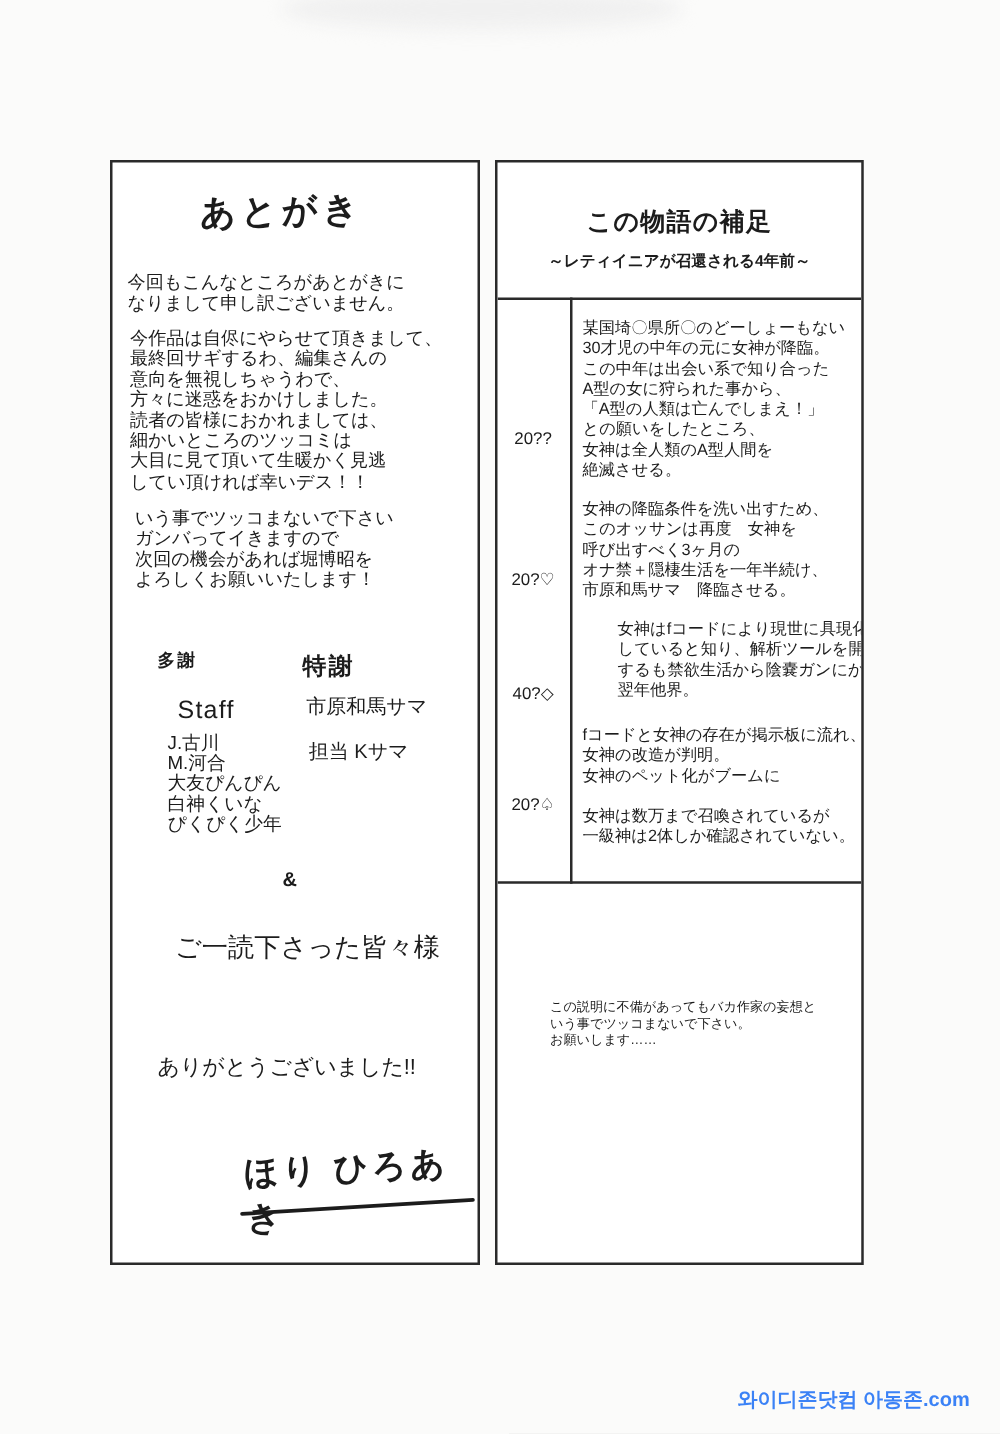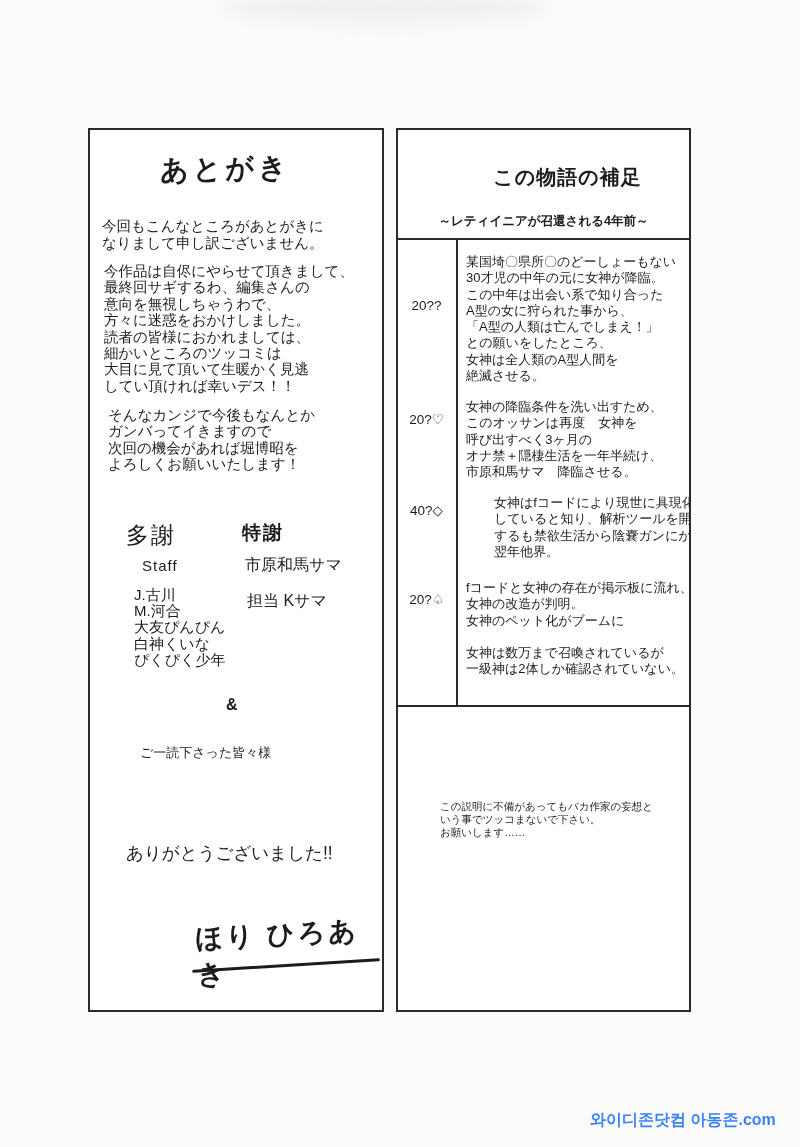--- a/index.html
+++ b/index.html
@@ -19,42 +19,42 @@
   #right-panel { left:396px; top:128px; width:291px; height:880px; }
 
   .jp { white-space:pre; }
 
   
   .lp-title { left:70px; top:20px; font-size:28px; font-weight:600; letter-spacing:4px;
               transform:rotate(-1.5deg); }
   .lp-intro { left:12px; top:88px;  font-size:14.5px; line-height:16.5px; }
   .lp-body  { left:14px; top:133px; font-size:14.5px; line-height:16.4px; }
   .lp-outro { left:18px; top:277px; font-size:14.5px; line-height:16.4px; }
-  .credits-h1 { left:36px;  top:390px; font-size:23px; font-weight:normal; letter-spacing:2px; }
+  .credits-h1 { left:36px;  top:390px; font-size:14px; font-weight:bold; letter-spacing:2px; }
   .credits-h2 { left:152px; top:390px; font-size:19px; font-weight:bold; letter-spacing:2px; }
-  .staff-label   { left:52px;  top:427px; font-size:15px; letter-spacing:1px;text-align:center; }
+  .staff-label   { left:52px;  top:427px; font-size:20px; letter-spacing:1px;text-align:center; }
   .special-name  { left:155px; top:425px; font-size:16px; }
   .staff-names   { left:44px;  top:457px; font-size:15px; line-height:16.2px; }
   .editor-thanks { left:157px; top:461px; font-size:16px; }
   .amp      { left:136px; top:566px; font-size:16px; font-weight:bold; }
-  .readers  { left:50px;  top:614px; font-size:13px; }
+  .readers  { left:50px;  top:614px; font-size:21px; }
   .thanks   { left:36px;  top:711px; font-size:17.5px; }
   .signature { left:106px; top:786px; font-size:27px; font-weight:600; letter-spacing:3px;
                transform:rotate(-3deg); }
   .sig-underline { left:102px; top:834px; width:188px; height:3px; background:#1c1c1c;
                    transform:rotate(-3.5deg); border-radius:2px; }
 
   
   .rp-title    { left:0; top:34px; width:100%; text-align:center; font-size:20px;
-                 font-weight:bold; letter-spacing:1px;padding-left:24px; }
-  .rp-subtitle { left:0; top:83px; width:100%; text-align:center; font-size:12.5px; font-weight:bold; }
+                 font-weight:bold; letter-spacing:1px; }
+  .rp-subtitle { left:0; top:71px; width:100%; text-align:center; font-size:12.5px; font-weight:bold; }
   .rp-header-divider { left:0;  top:108px; width:100%; height:2px; background:#2a2a2a; }
   .rp-col-divider    { left:58px; top:108px; width:2px; height:469px; background:#2a2a2a; }
   .rp-table-divider  { left:0;  top:575px; width:100%; height:2px; background:#2a2a2a; }
-  .tl-year { left:0; width:57px; text-align:center; font-size:13.5px; }
+  .tl-year { left:0; width:57px; text-align:center; font-size:13.5px;margin-top:45px; }
   .tl-text { left:68px; font-size:13px; line-height:16.3px; }
   #tl-year-0 { top:168px; } #tl-text-0 { top:124px; }
   #tl-year-1 { top:281px; } #tl-text-1 { top:269px; }
   #tl-year-2 { top:372px; } #tl-text-2 { top:365px;margin-left:28px; }
   #tl-year-3 { top:461px; } #tl-text-3 { top:450px; }
   .rp-footnote { left:42px; top:670px; font-size:10.5px; line-height:12.8px; }
 
   .watermark { left:590px; top:1110px; font-size:16px; font-weight:bold; color:#3b82f6; }
 </style>
 </head>
@@ -69,21 +69,21 @@
     <div class="abs jp lp-intro">今回もこんなところがあとがきに
 なりまして申し訳ございません。</div>
     <div class="abs jp lp-body">今作品は自侭にやらせて頂きまして、
 最終回サギするわ、編集さんの
 意向を無視しちゃうわで、
 方々に迷惑をおかけしました。
 読者の皆様におかれましては、
 細かいところのツッコミは
 大目に見て頂いて生暖かく見逃
 してい頂ければ幸いデス！！</div>
-    <div class="abs jp lp-outro">そんなカンジで今後もなんとか
+    <div class="abs jp lp-outro">いう事でツッコまないで下さい
 ガンバってイきますので
 次回の機会があれば堀博昭を
 よろしくお願いいたします！</div>
 
     <div class="abs credits-h1">多謝</div>
     <div class="abs credits-h2">特謝</div>
     <div class="abs staff-label">Staff</div>
     <div class="abs special-name">市原和馬サマ</div>
     <div class="abs jp staff-names">J.古川
 M.河合

